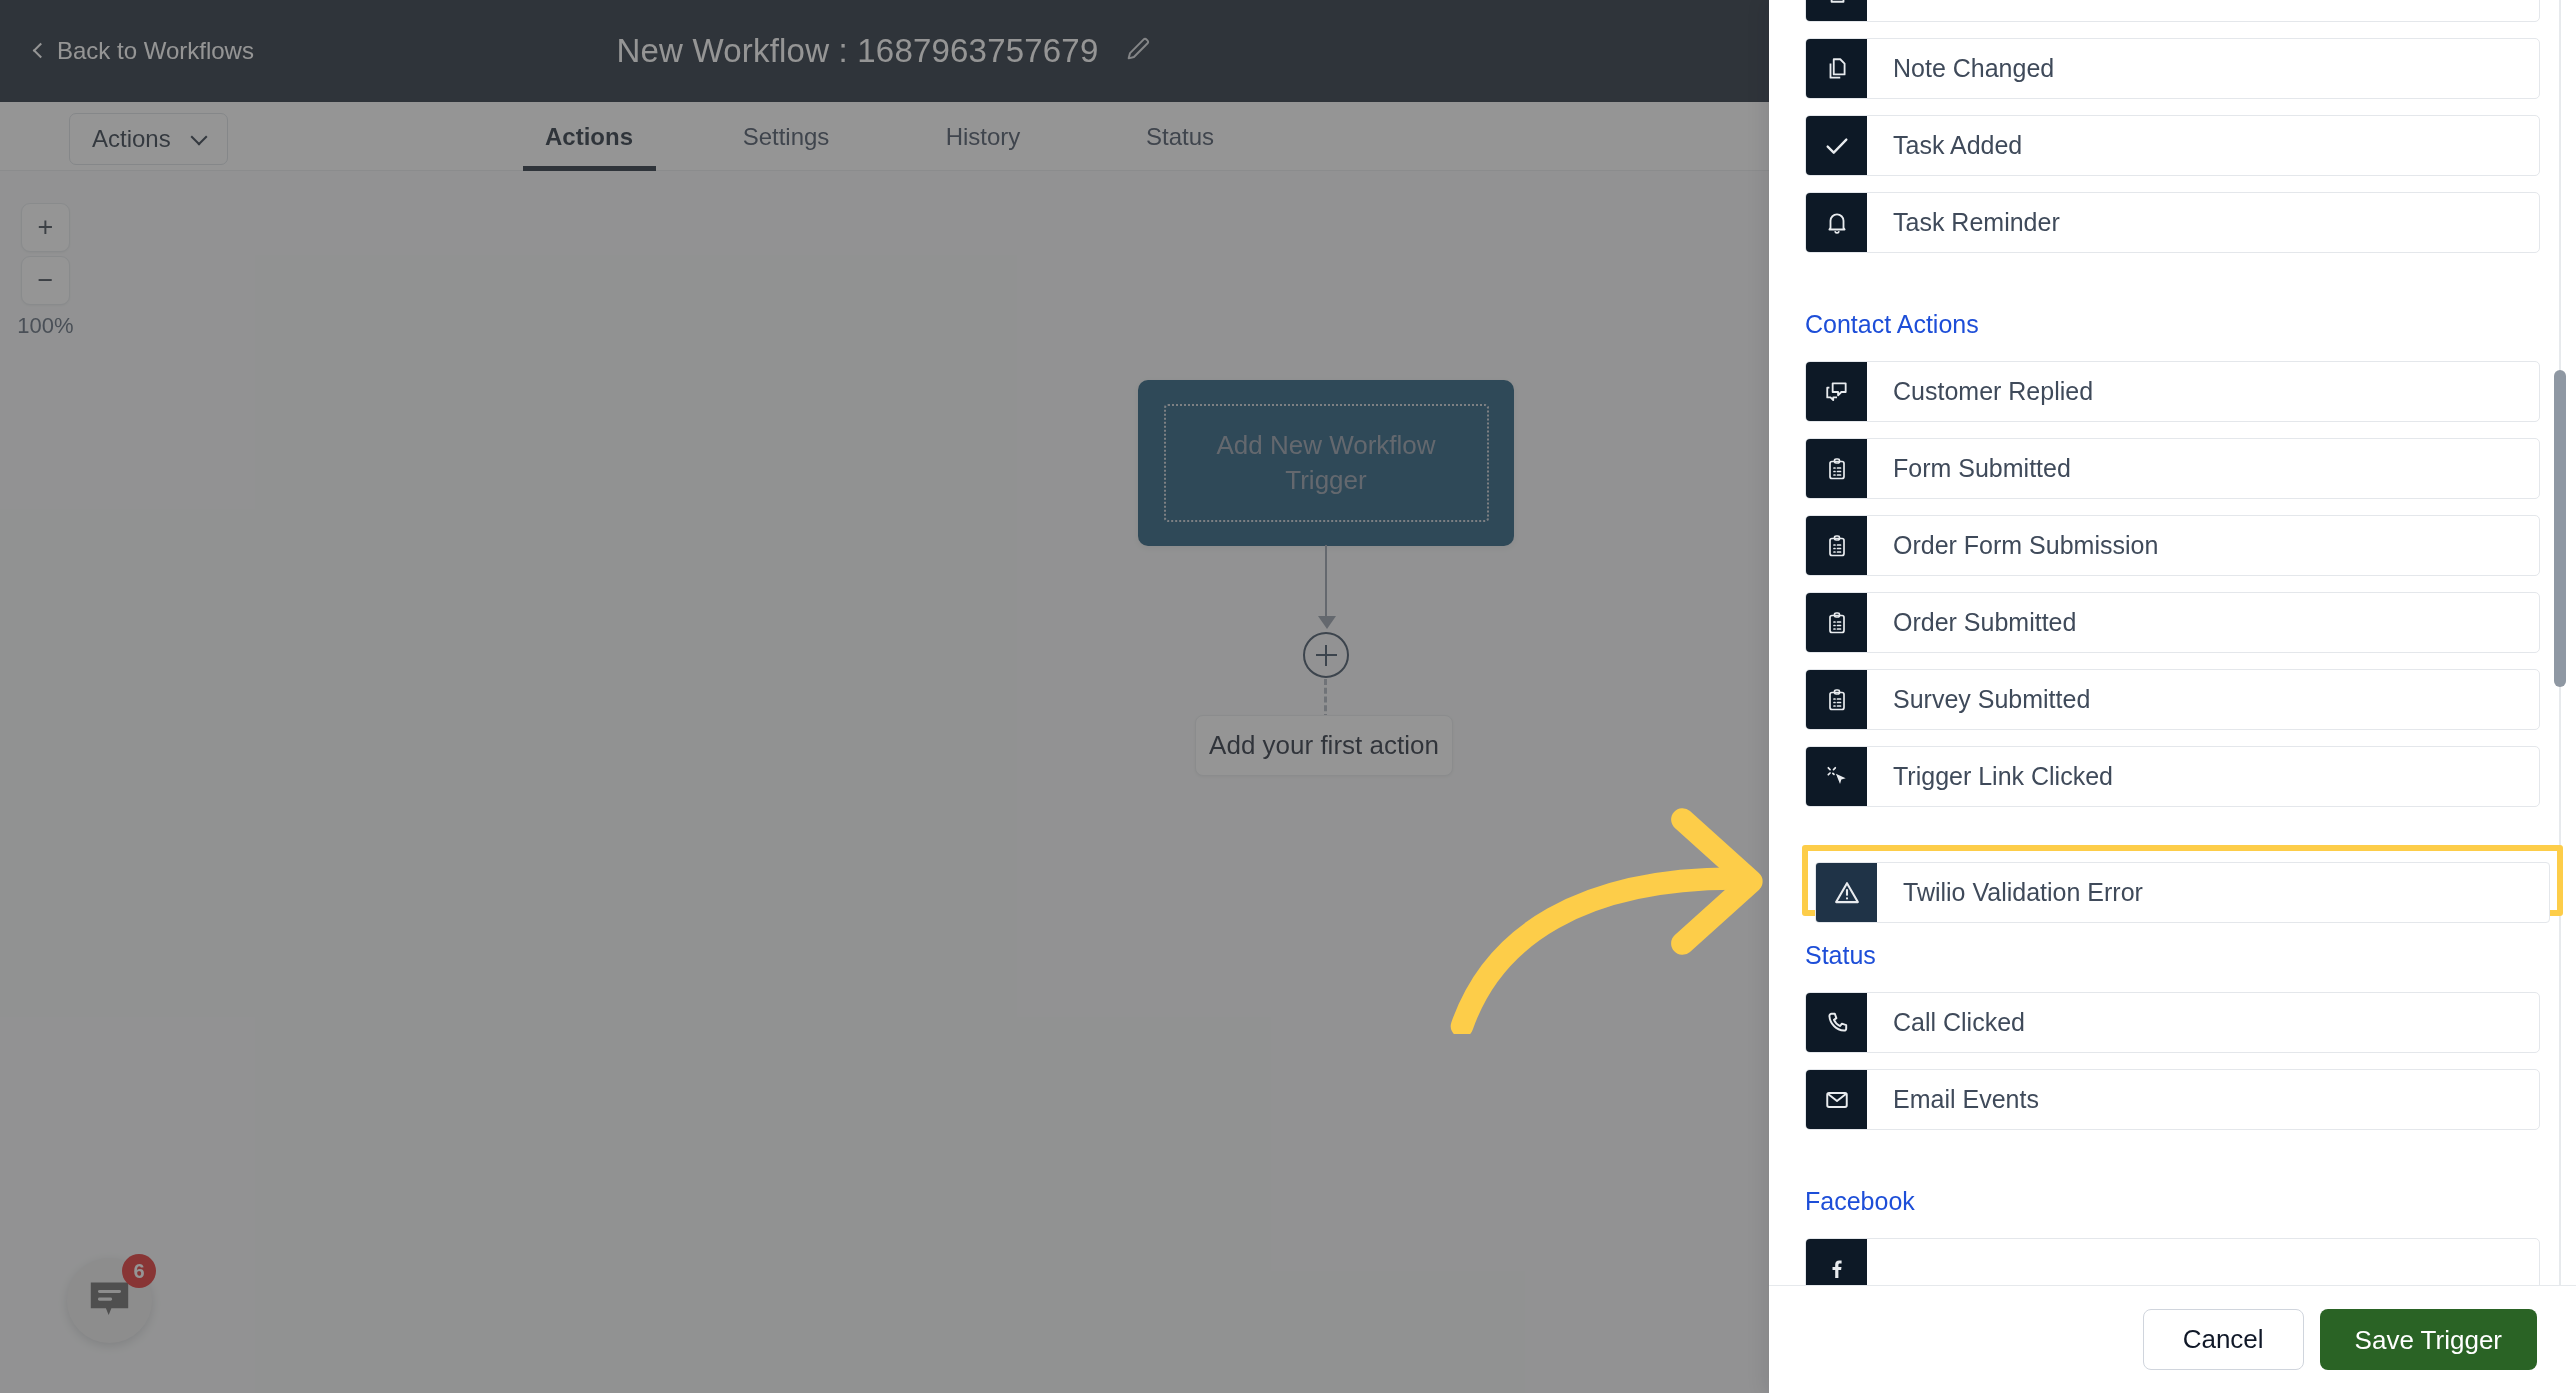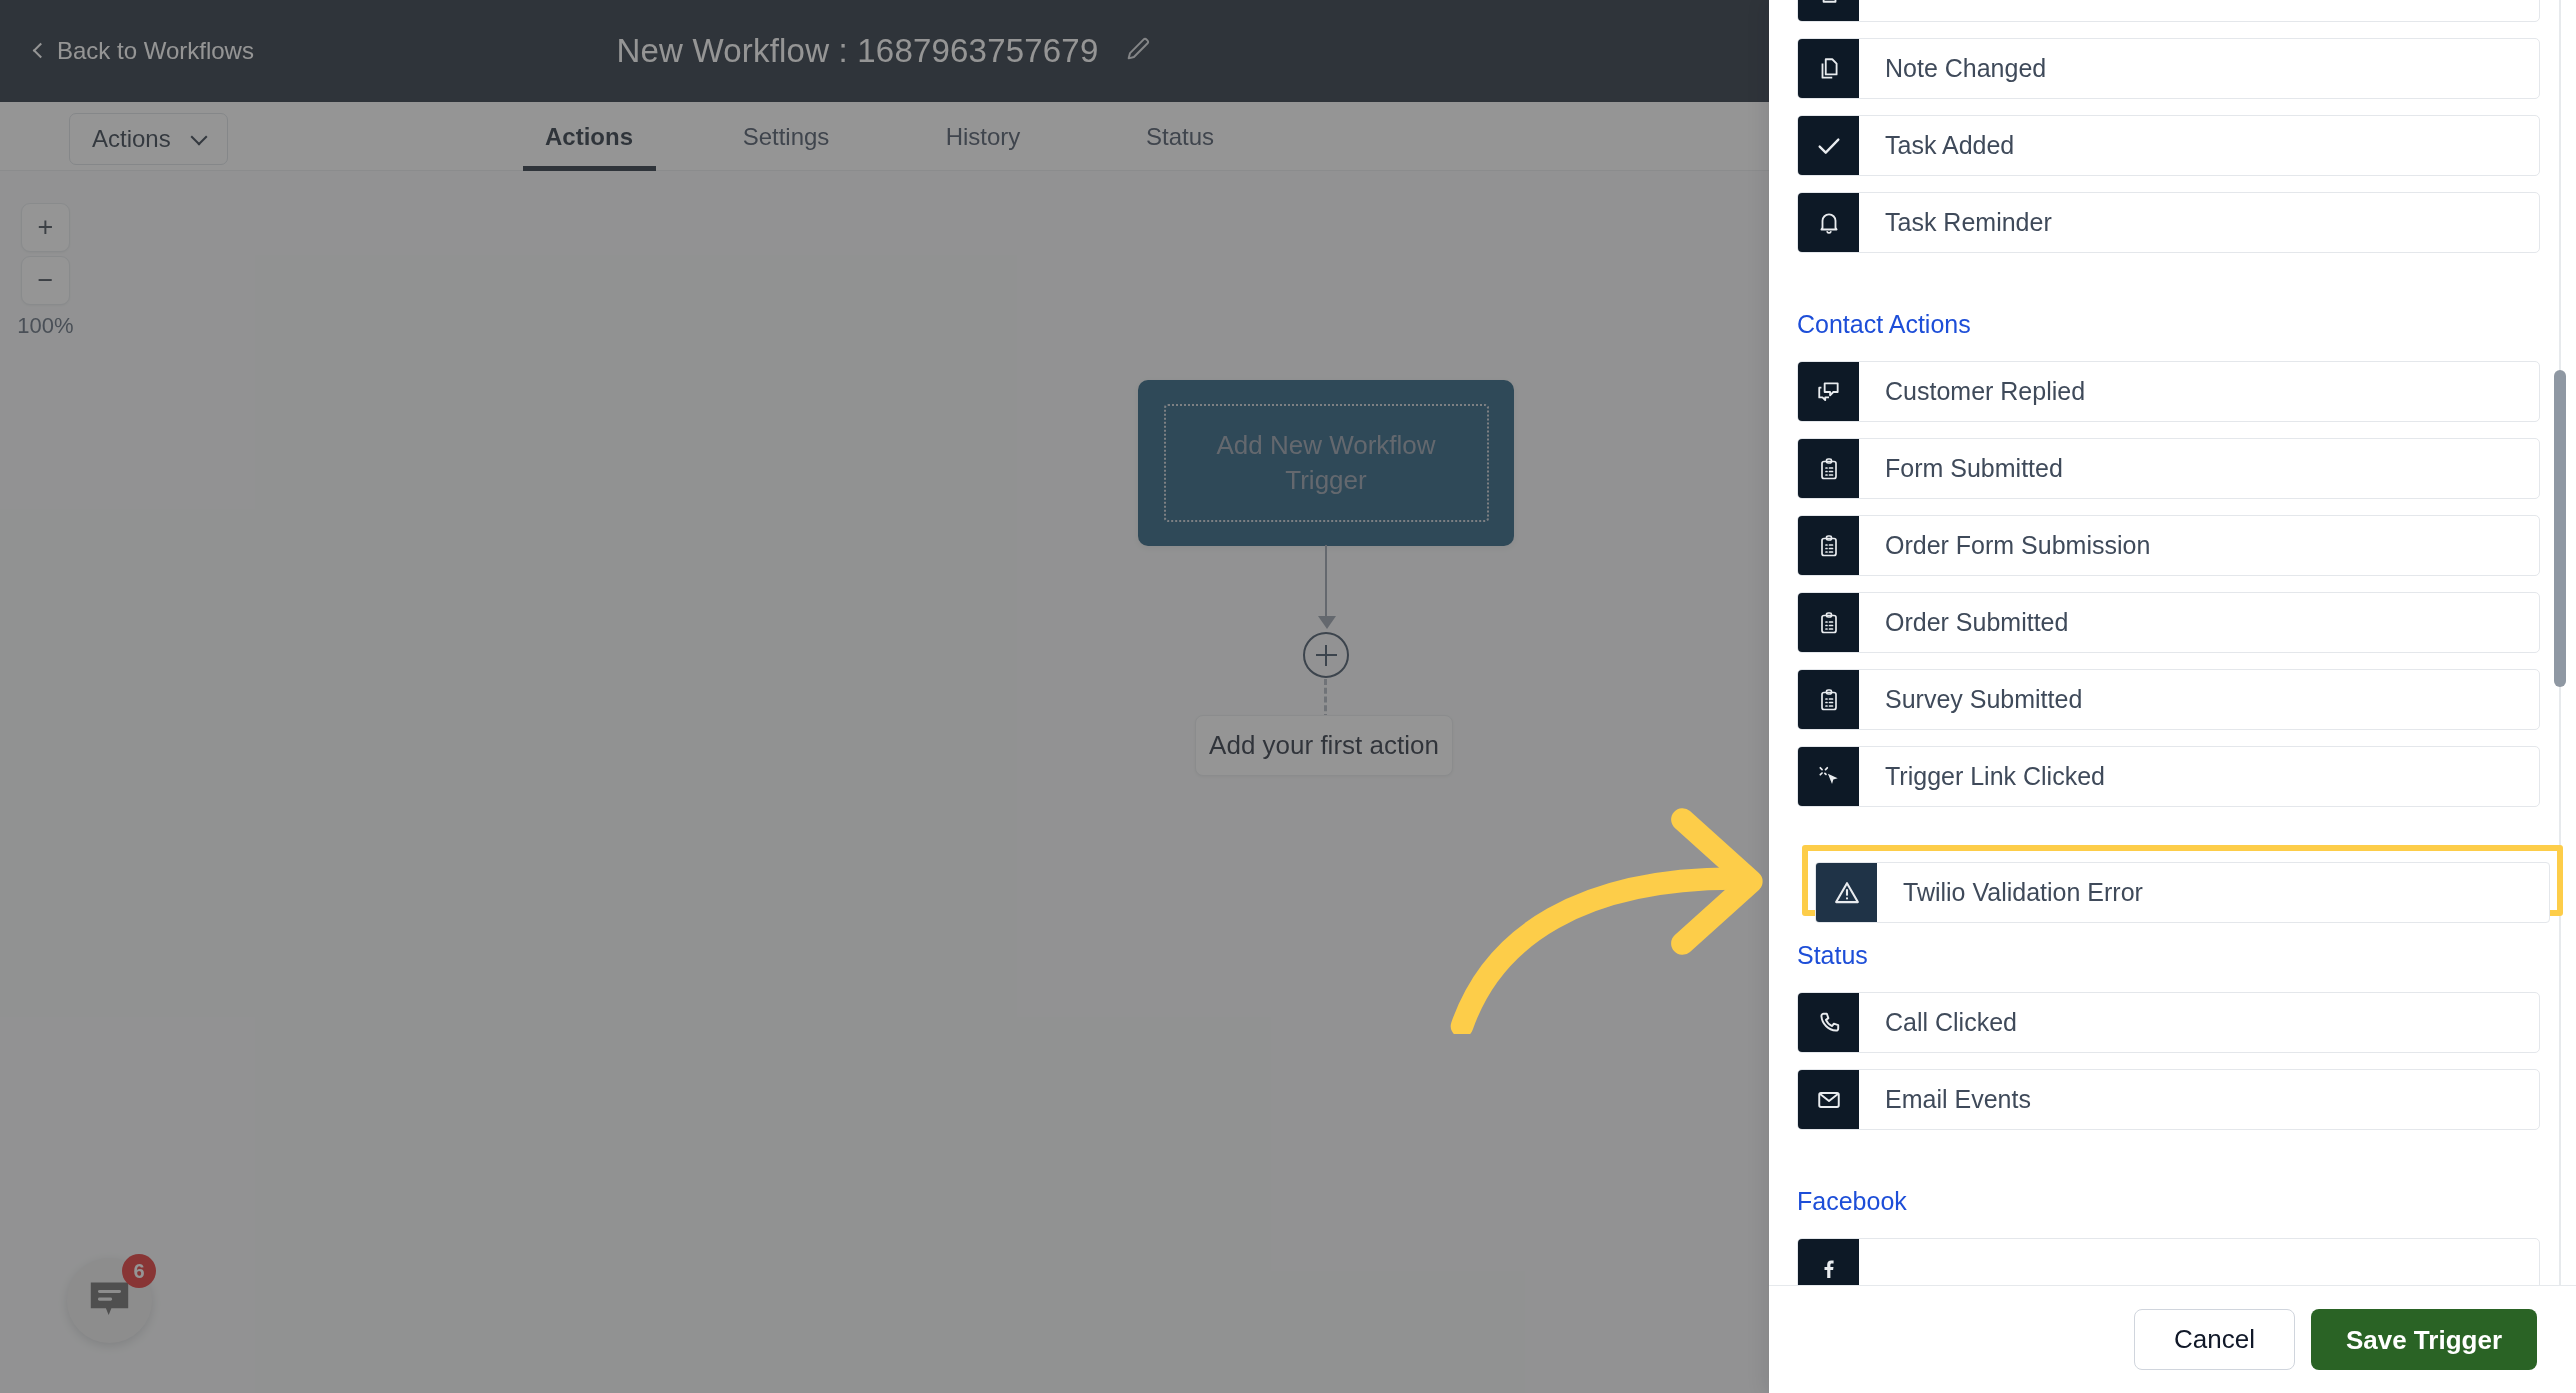--- a/index.html
+++ b/index.html
@@ -302,21 +302,21 @@
     z-index: 45;
     display: flex;
     flex-direction: column;
     box-shadow: -4px 0 18px rgba(16,24,40,.10);
   }
 
   .drawer-list {
     position: relative;
     flex: 1 1 auto;
     overflow: hidden;
-    padding: 0 36px 0 28px;
+    padding: 0 36px 0 36px;
   }
   .drawer-inner { position: relative; margin-top: -39px; }
 
   .sec-head {
     font-size: 25px;
     font-weight: 400;
     color: #1d4ed8;
     padding: 41px 0 22px 0;
   }
 
@@ -415,21 +415,20 @@
   }
   .btn-save {
     height: 61px;
     padding: 16px 35px;
     border: none;
     border-radius: 8px;
     background: #2a6325;
     color: #ffffff;
     font-size: 26px;
     cursor: pointer;
-    font-weight: bold;
   }
 
   
   .annot-arrow {
     position: absolute;
     left: 1434px;
     top: 788px;
     width: 365px;
     height: 246px;
     z-index: 80;

